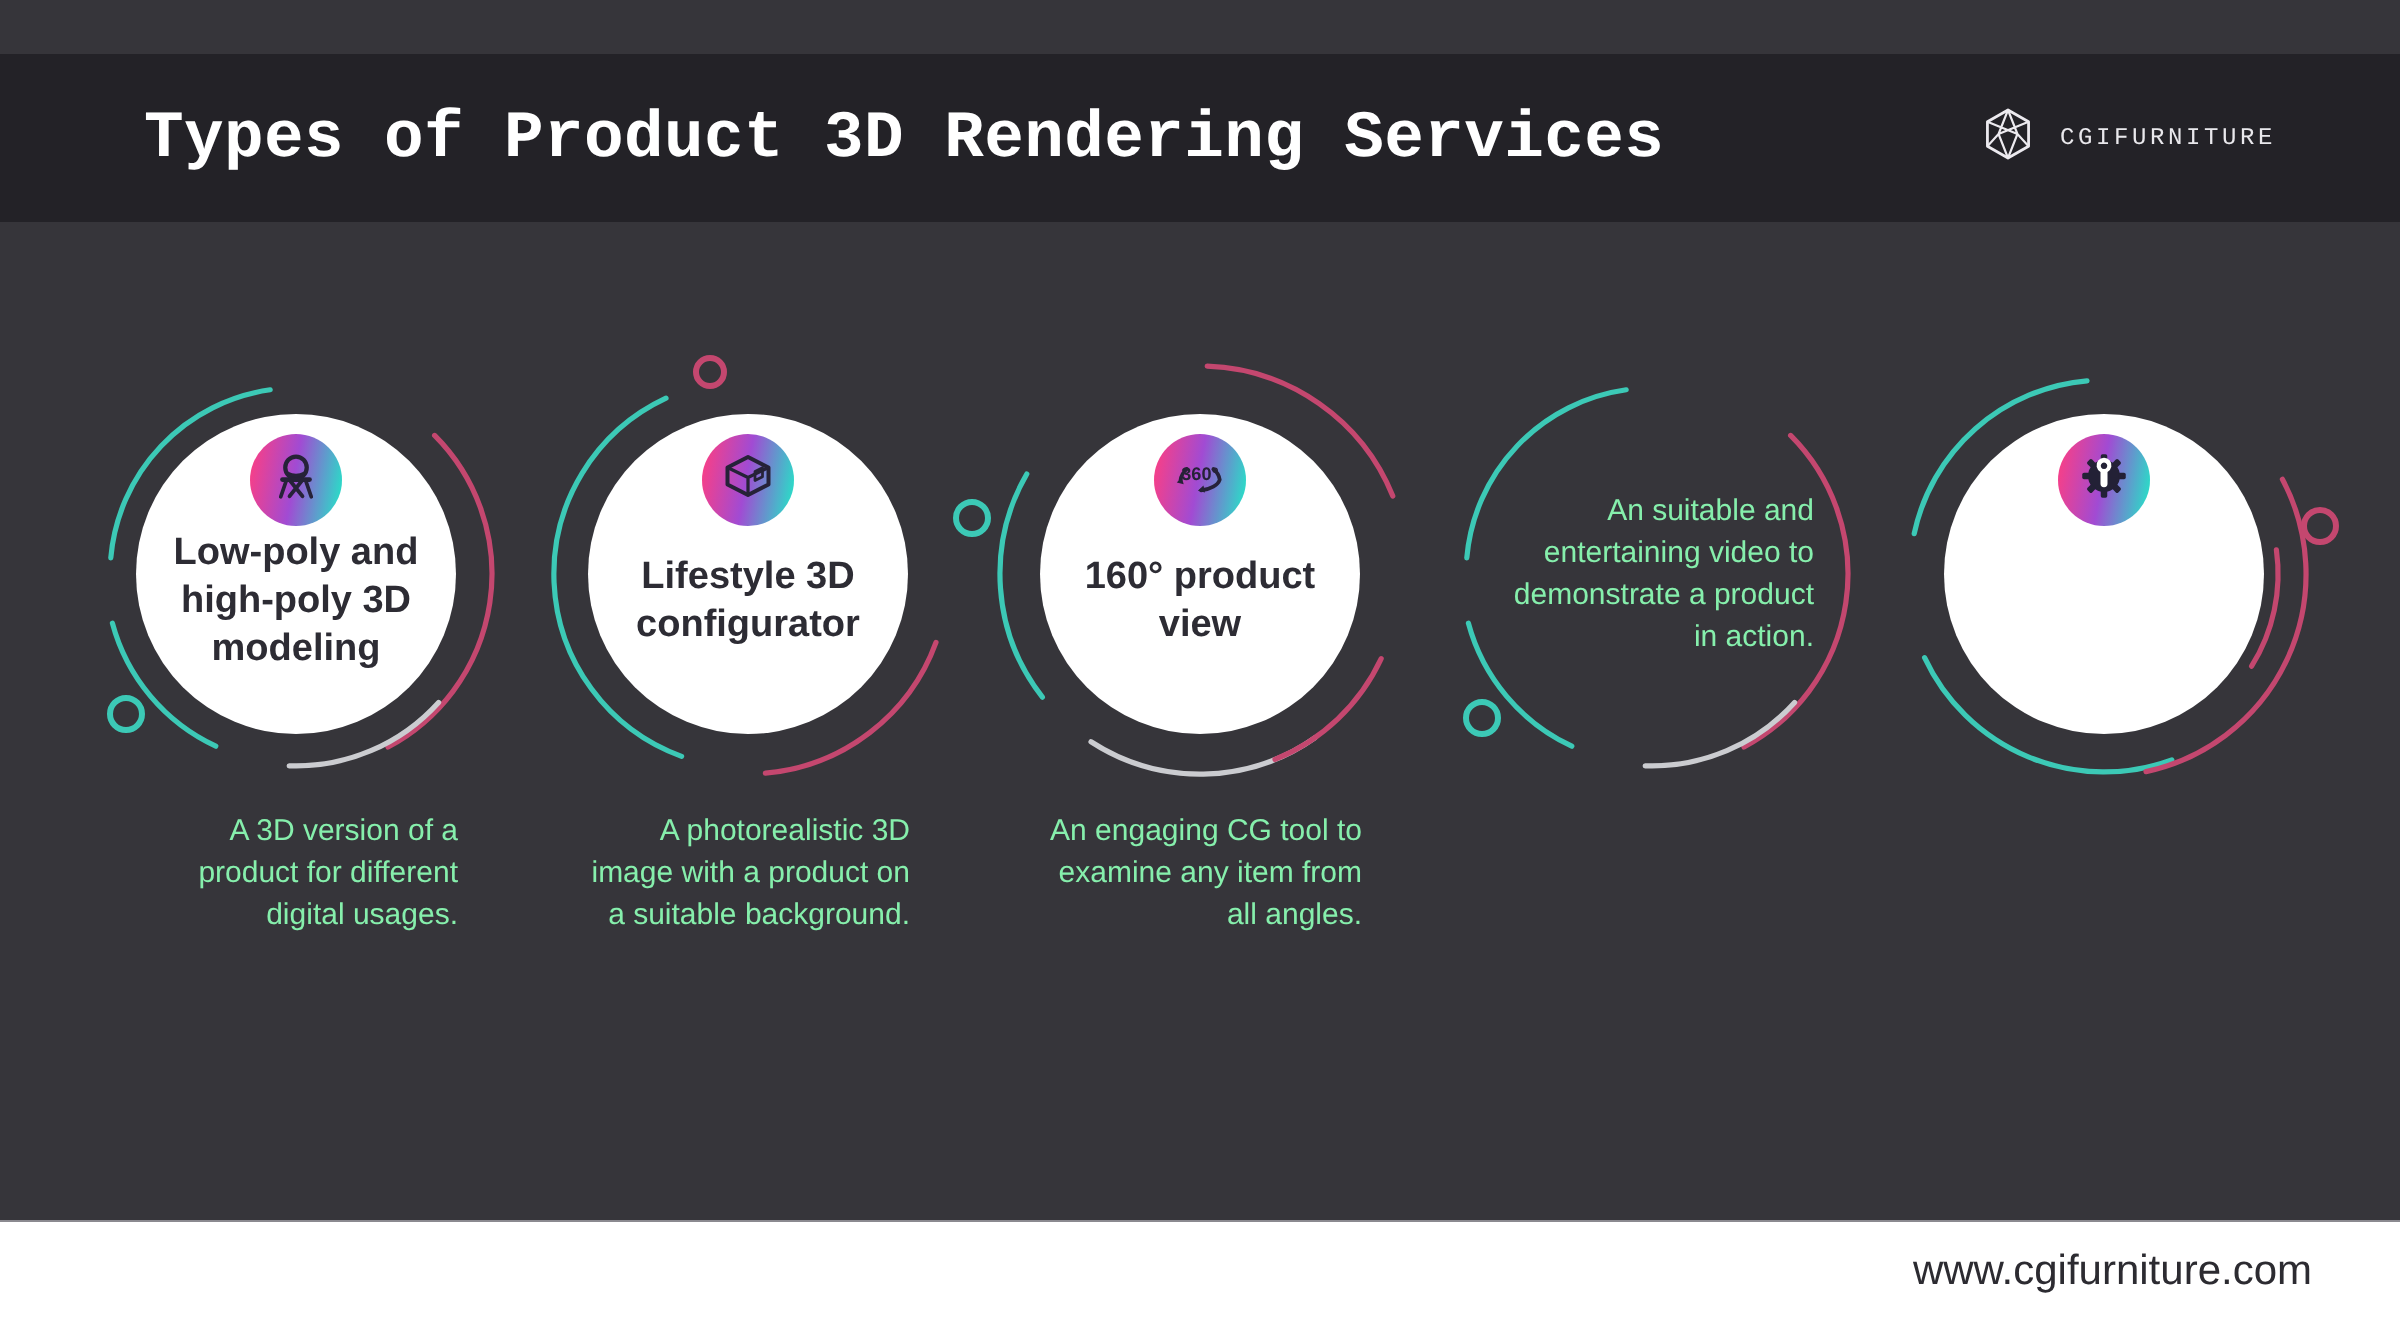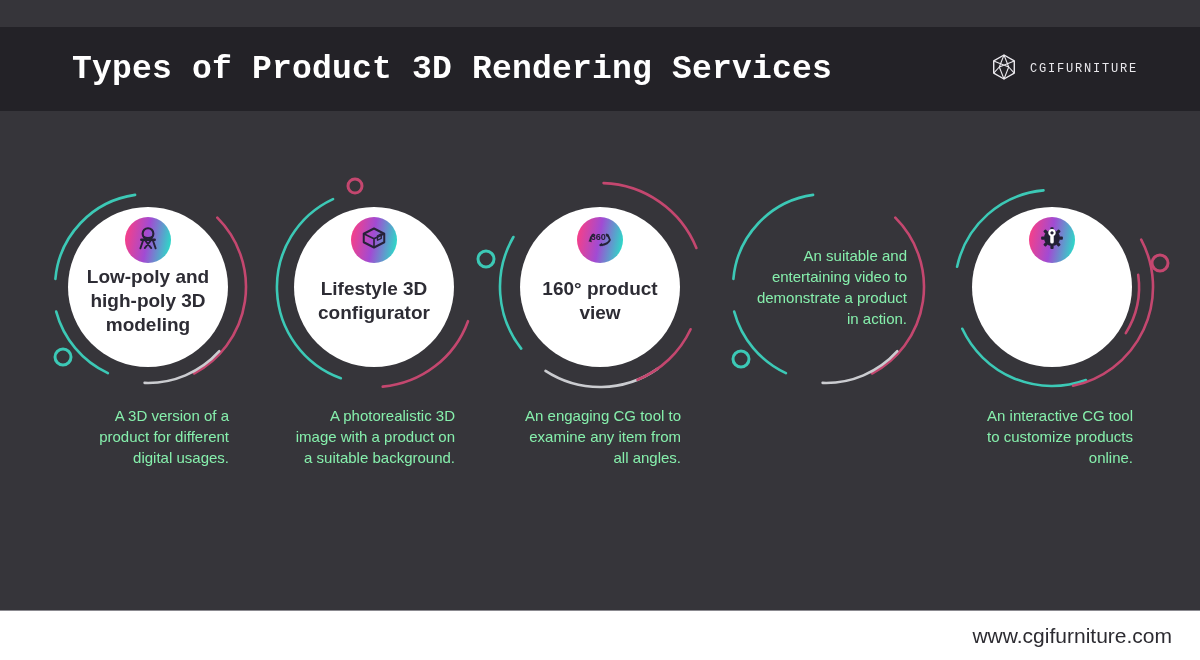--- a/index.html
+++ b/index.html
@@ -41,21 +41,21 @@
     margin:0; font-size:19px; line-height:1.28; font-weight:bold;
     color:#2d2c34; max-width:152px;
   }
   .desc {
     margin:38px 0 0; width:162px; font-size:15px; line-height:1.4;
     color:#86efac; text-align:right;
   }
   .footer {
     position:absolute; left:0; bottom:0; width:100%; height:50px;
     background:#ffffff; border-top:1px solid #8b8a90; box-sizing:border-box;
-    display:flex; align-items:center; justify-content:flex-end; padding-right:28px;
+    display:flex; align-items:center; justify-content:flex-end; padding-right:44px;
   }
   .footer-url { font-size:21px; color:#2c2b31; }
 </style>
 </head>
 <body>
 
 <div class="top-strip"></div>
 
 <header class="header">
   <h1 class="page-title">Types of Product 3D Rendering Services</h1>
@@ -188,20 +188,19 @@
                 <rect x="10.7" y="3.3" width="2.6" height="3" rx="0.7" transform="rotate(225 12 12)"></rect>
                 <rect x="10.7" y="3.3" width="2.6" height="3" rx="0.7" transform="rotate(270 12 12)"></rect>
                 <rect x="10.7" y="3.3" width="2.6" height="3" rx="0.7" transform="rotate(315 12 12)"></rect>
               </g>
             </g>
             <path fill="#ffffff" fill-rule="evenodd" d="M10.6 10.4 A3 3 0 1 1 13.4 10.4 L13.4 15.1 A1.4 1.4 0 0 1 10.6 15.1 Z M12 6.6 a1.3 1.3 0 1 0 0.01 0 Z"></path>
           </svg>
         </span>
       </div>
     </div>
-    <p class="desc">An interactive CG tool to customize products online.</p>
   </div>
 
 </main>
 
 <footer class="footer">
   <span class="footer-url">www.cgifurniture.com</span>
 </footer>
 
 </body></html>

